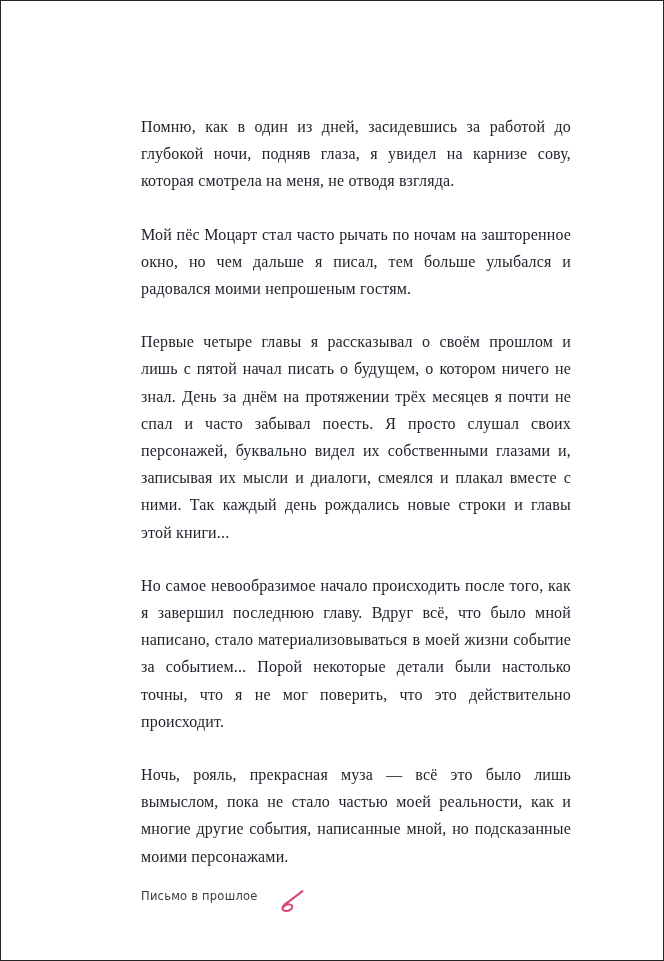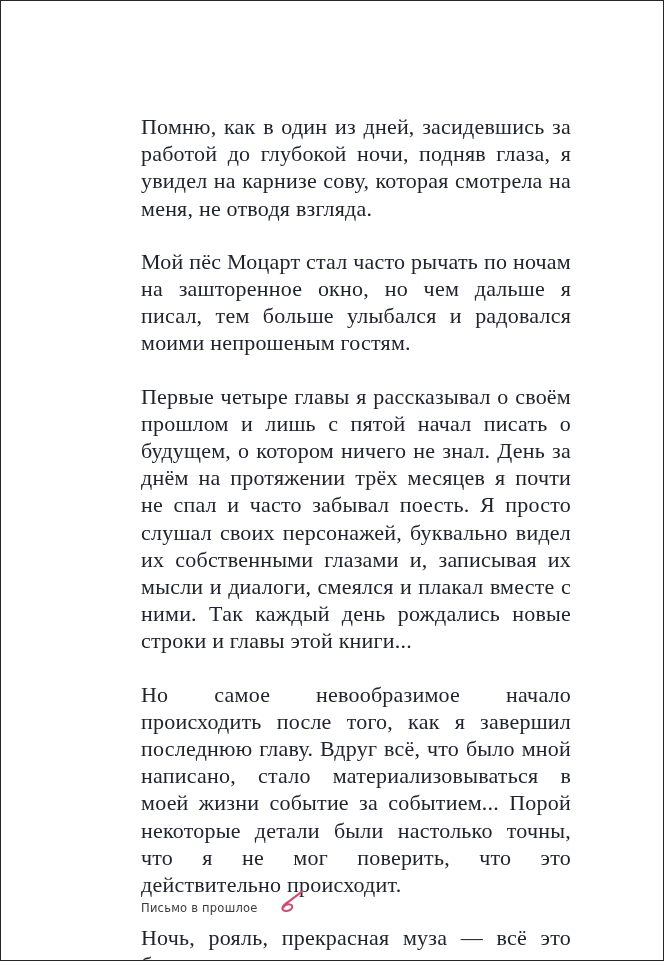--- a/index.html
+++ b/index.html
@@ -22,40 +22,40 @@
   .text-column {
     position: absolute;
     left: 140px;
     top: 112px;
     width: 430px;
   }
 
   .paragraph {
     margin: 0 0 26px 0;
     font-family: "Liberation Serif", "DejaVu Serif", serif;
-    font-size: 22px;
+    font-size: 16px;
     line-height: 27.2px;
     color: #20242c;
     text-align: justify;
     text-justify: inter-word;
     hyphens: manual;
     -webkit-hyphens: manual;
     letter-spacing: 0.01em;
   }
 
   .paragraph:last-child {
     margin-bottom: 0;
   }
 
   .footer {
     position: absolute;
     left: 140px;
     top: 888px;
     display: flex;
-    align-items: flex-end;
+    align-items: flex-start;
     gap: 20px;
   }
 
   .footer-title {
     font-family: "DejaVu Sans", "Liberation Sans", sans-serif;
     font-size: 11.5px;
     font-weight: 400;
     color: #3a3a3a;
     letter-spacing: 0.02em;
     white-space: nowrap;

